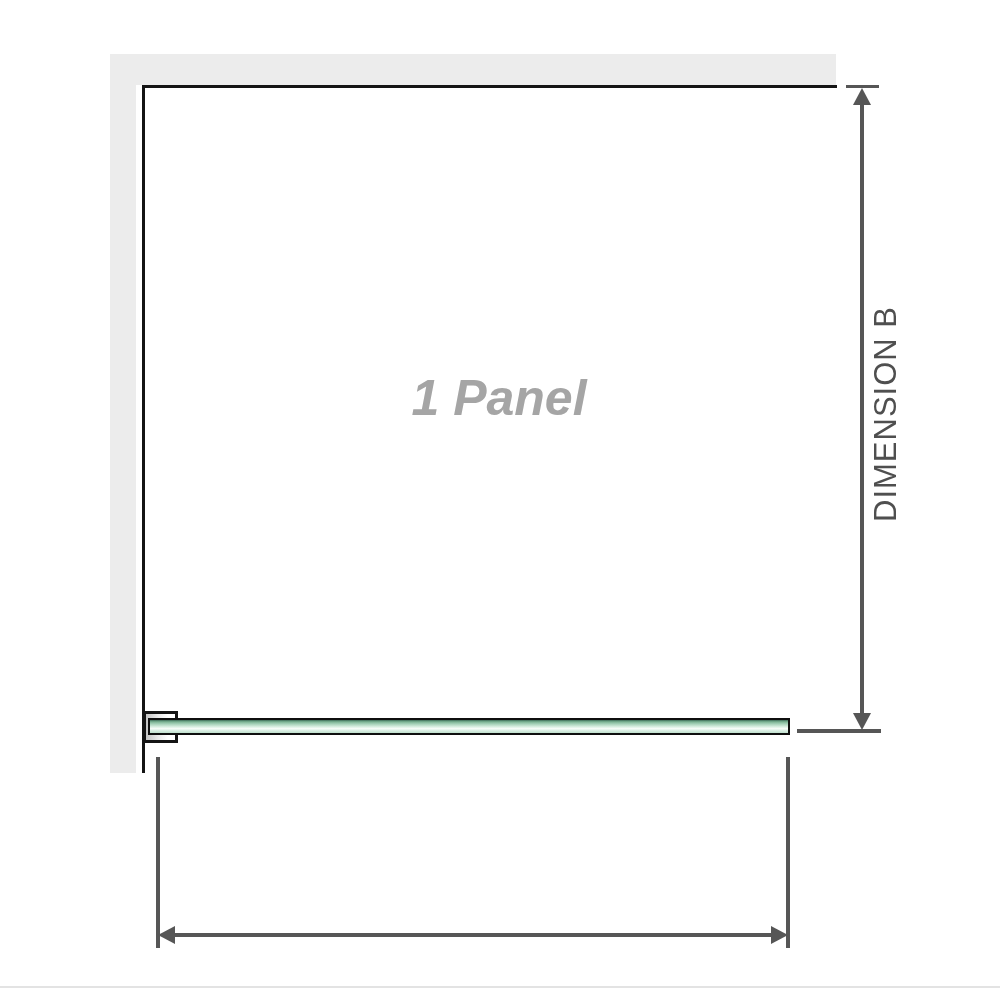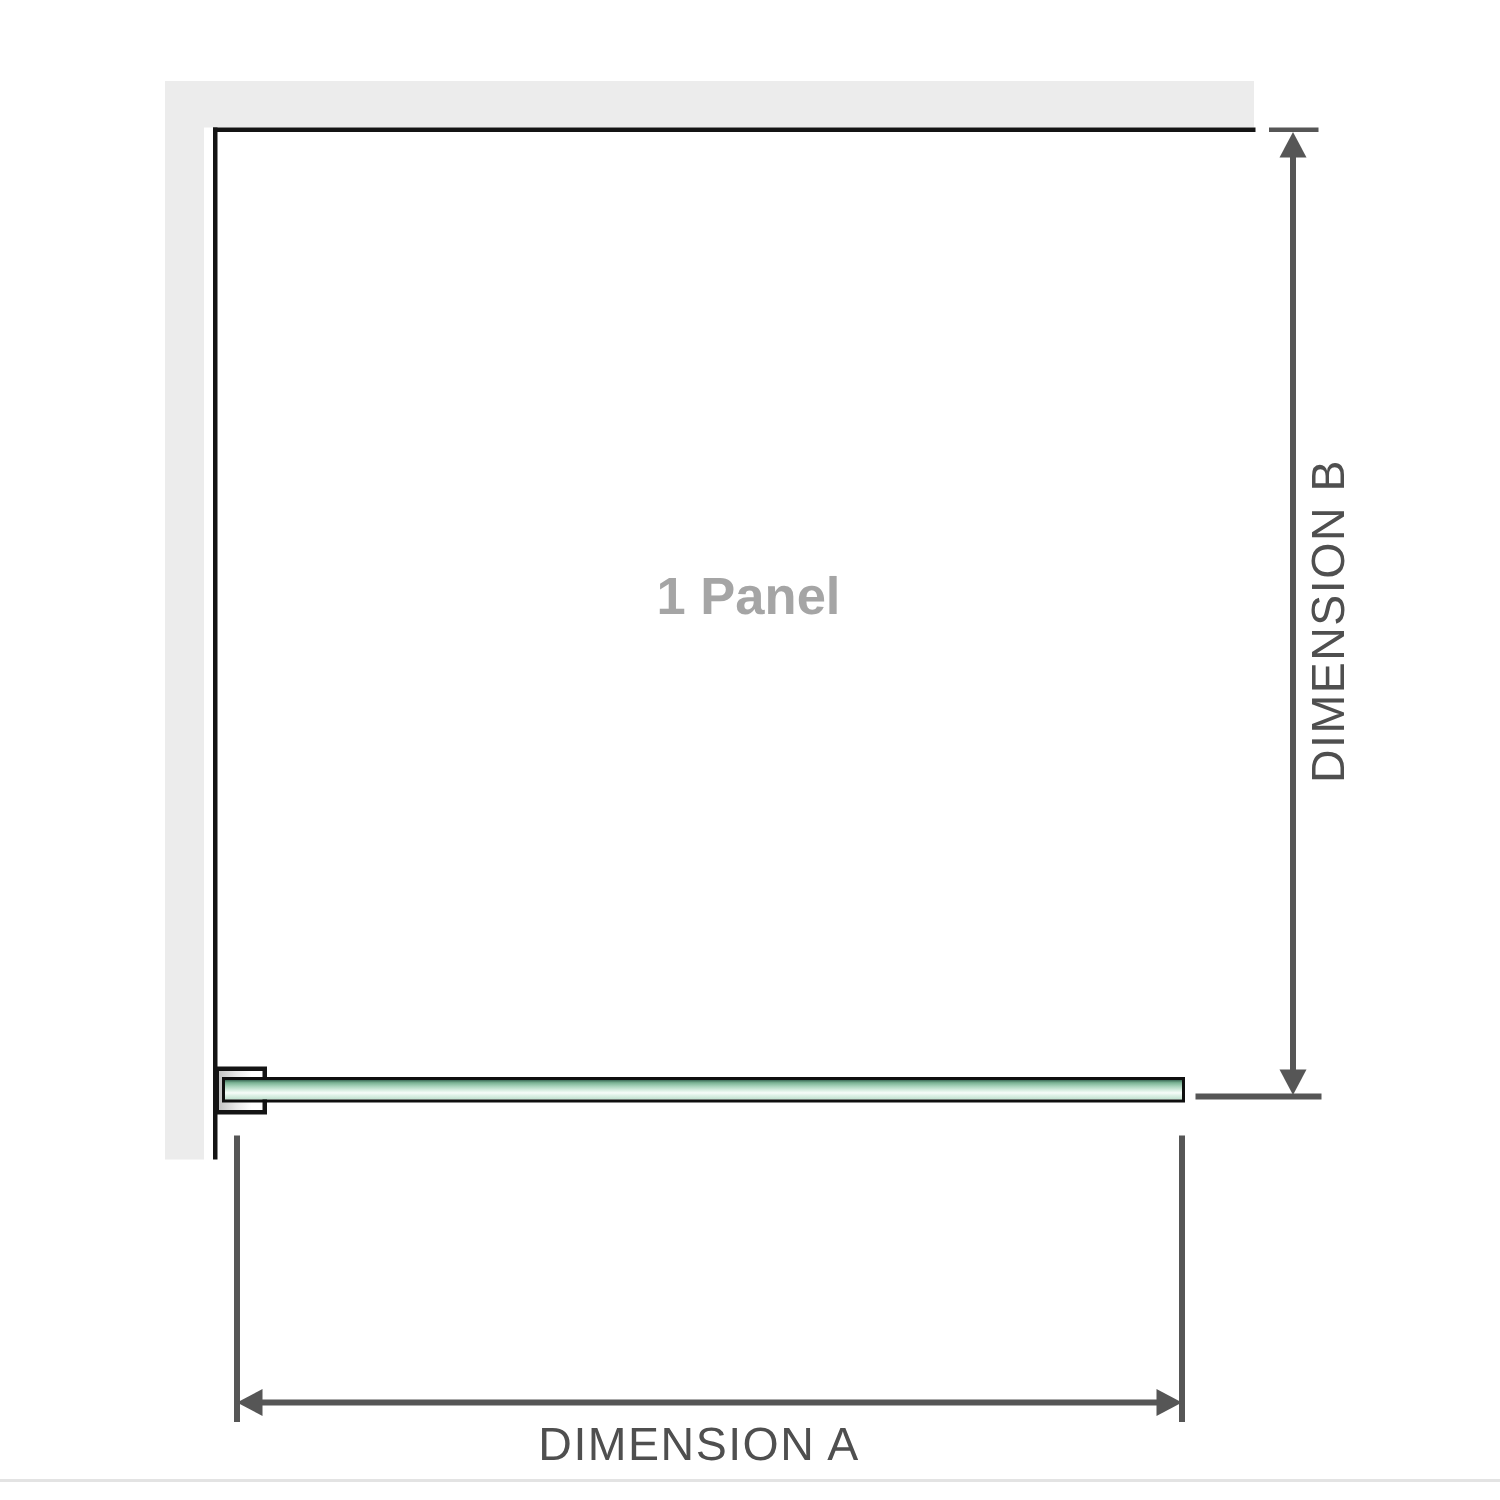--- a/index.html
+++ b/index.html
@@ -113,21 +113,22 @@
     transform: translate(-50%, -50%);
   }
   .label-b {
     left: 886px; top: 414px;
     transform: translate(-50%, -50%) rotate(-90deg);
   }
   .watermark {
     left: 499px; top: 398px;
     transform: translate(-50%, -50%);
     color: #a5a5a5;
-    font-size: 35px;
+    font-size: 50px;
+    font-style: italic;
     font-weight: bold;
     letter-spacing: 0px;
     white-space: nowrap;
     text-align: right;
   }
 
   .page-bottom-rule {
     left: 0; top: 986px;
     width: 1000px; height: 1.5px;
     background: #e3e3e3;
@@ -154,17 +155,16 @@
   <div class="abs dim dimb-vline"></div>
   <div class="abs arrow arrow-up"></div>
   <div class="abs arrow arrow-down"></div>
   <div class="abs dim-label label-b">DIMENSION B</div>
 
   <div class="abs dim dima-tick-left"></div>
   <div class="abs dim dima-tick-right"></div>
   <div class="abs dim dima-hline"></div>
   <div class="abs arrow arrow-left"></div>
   <div class="abs arrow arrow-right"></div>
-  <div class="abs dim-label label-a">DIMENSION A</div>
 
   <div class="abs page-bottom-rule"></div>
 
 </div>
 
 </body></html>

